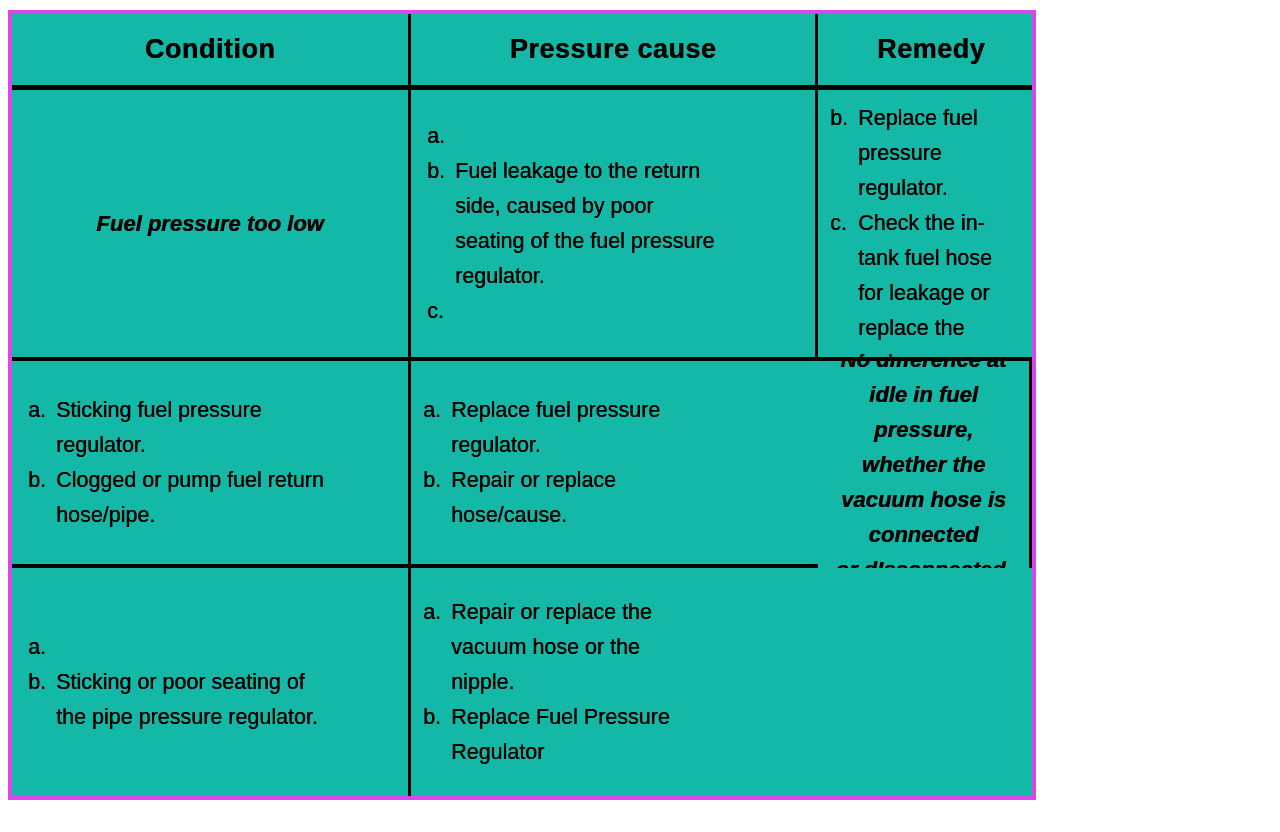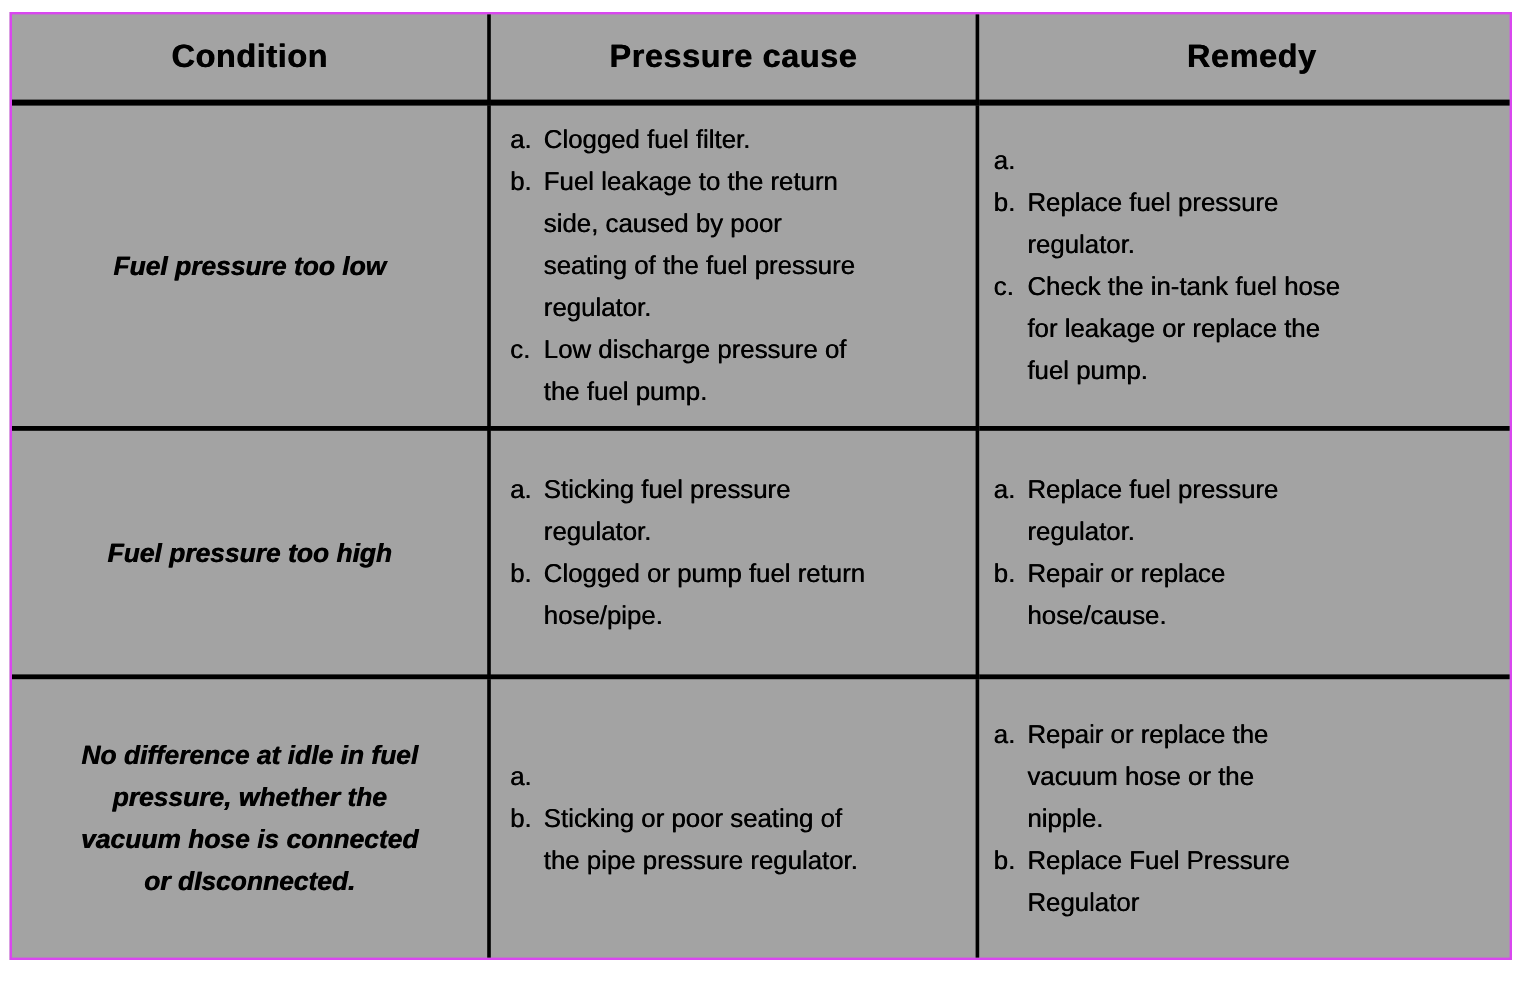--- a/index.html
+++ b/index.html
@@ -9,28 +9,28 @@
     height: 832px;
     background: #ffffff;
     font-family: "Liberation Sans", sans-serif;
     color: #000000;
     -webkit-font-smoothing: none;
   }
   .scan-table {
     position: absolute;
     left: 8px;
     top: 10px;
-    width: 1252px;
+    width: 1028px;
     height: 790px;
     box-sizing: border-box;
-    border: 2px solid #d946ef;
+    border: 4px solid #d946ef;
     display: grid;
     grid-template-columns: 399px 407px 1fr;
     grid-template-rows: 76px 271px 207px 1fr;
-    background: #a3a3a3;
+    background: #14b8a6;
   }
   .cell {
     box-sizing: border-box;
     border-right: 3px solid #000000;
     border-bottom: 4px solid #000000;
     overflow: hidden;
   }
   .cell.last-col { border-right: none; padding-left: 12px; }
   .cell.last-row { border-bottom: none; }
   .header-cell {
@@ -83,55 +83,49 @@
   <div class="cell header-cell last-col">
     <span>Remedy</span>
   </div>
 
   <div class="cell condition-cell">
     <span>Fuel pressure too low</span>
   </div>
   <div class="cell list-cell">
     <div class="item">
       <span class="item-marker">a.</span>
-      <span class="item-text">Clogged fuel filter.</span>
     </div>
     <div class="item">
       <span class="item-marker">b.</span>
       <span class="item-text">Fuel leakage to the return
 side, caused by poor
 seating of the fuel pressure
 regulator.</span>
     </div>
     <div class="item">
       <span class="item-marker">c.</span>
-      <span class="item-text">Low discharge pressure of
-the fuel  pump.</span>
     </div>
   </div>
   <div class="cell list-cell last-col">
     <div class="item">
       <span class="item-marker">a.</span>
     </div>
     <div class="item">
       <span class="item-marker">b.</span>
       <span class="item-text">Replace fuel pressure
 regulator.</span>
     </div>
     <div class="item">
       <span class="item-marker">c.</span>
       <span class="item-text">Check the in-tank fuel hose
 for leakage or replace the
 fuel pump.</span>
     </div>
   </div>
 
-  <div class="cell condition-cell">
-    <span>Fuel pressure too high</span>
-  </div>
   <div class="cell list-cell">
     <div class="item">
       <span class="item-marker">a.</span>
       <span class="item-text">Sticking fuel pressure
 regulator.</span>
     </div>
     <div class="item">
       <span class="item-marker">b.</span>
       <span class="item-text">Clogged or pump fuel return
 hose/pipe.</span>

